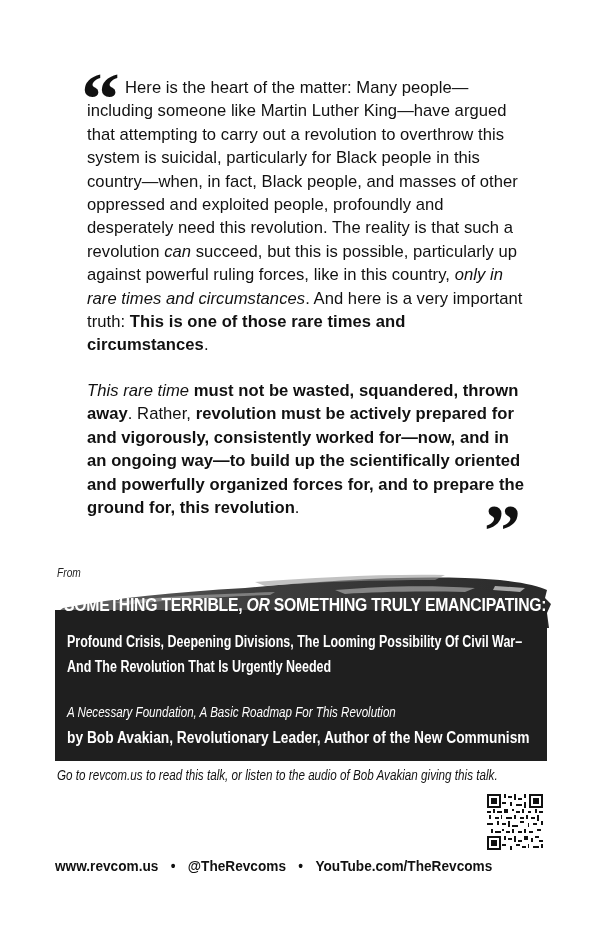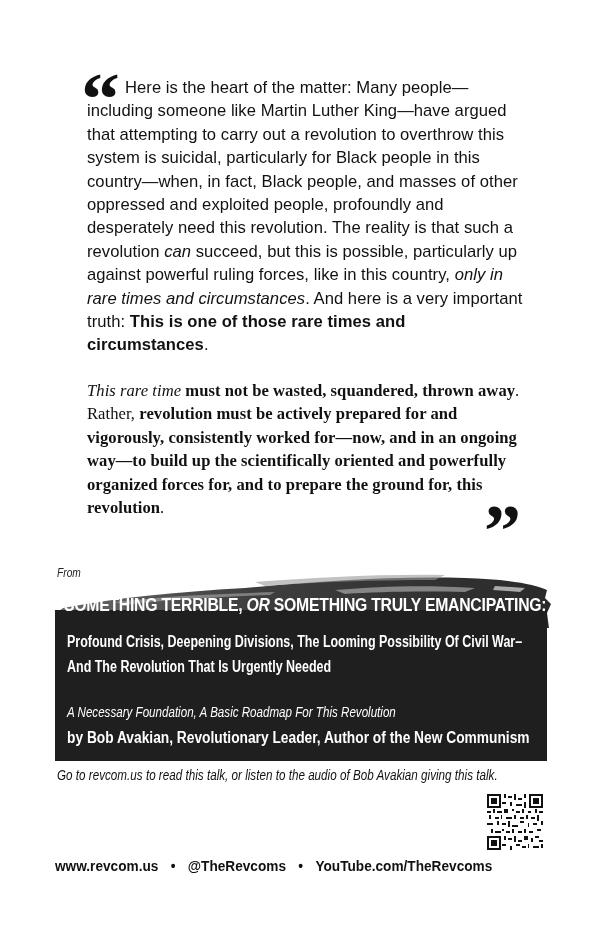--- a/index.html
+++ b/index.html
@@ -13,21 +13,21 @@
       font-size: 74px; line-height: 1; color: #111;
       transform: scaleX(1.05);
     }
     .close-quote {
       position: absolute; left: 484px; top: 494px;
       font-family: "Liberation Serif", serif; font-weight: 900;
       font-size: 74px; line-height: 1; color: #111;
     }
     .para { font-size: 16.6px; line-height: 23.4px; letter-spacing: 0.05px; }
     .para1 { text-indent: 38px; }
-    .para2 { margin-top: 22px; font-family: Liberation Serif, serif; }
+    .para2 { margin-top: 22px; }
     .b { font-weight: bold; }
     .i { font-style: italic; }
 
     .from {
       position: absolute; left: 57px; top: 566px;
       font-family: "Liberation Sans Narrow", "Liberation Sans", sans-serif;
       font-style: italic; font-size: 12px; color: #222;
       transform: scaleX(0.85); transform-origin: left;
     }
 

